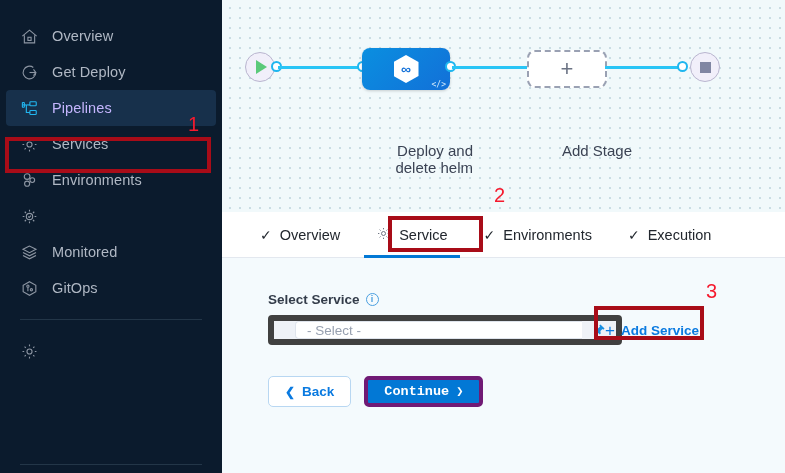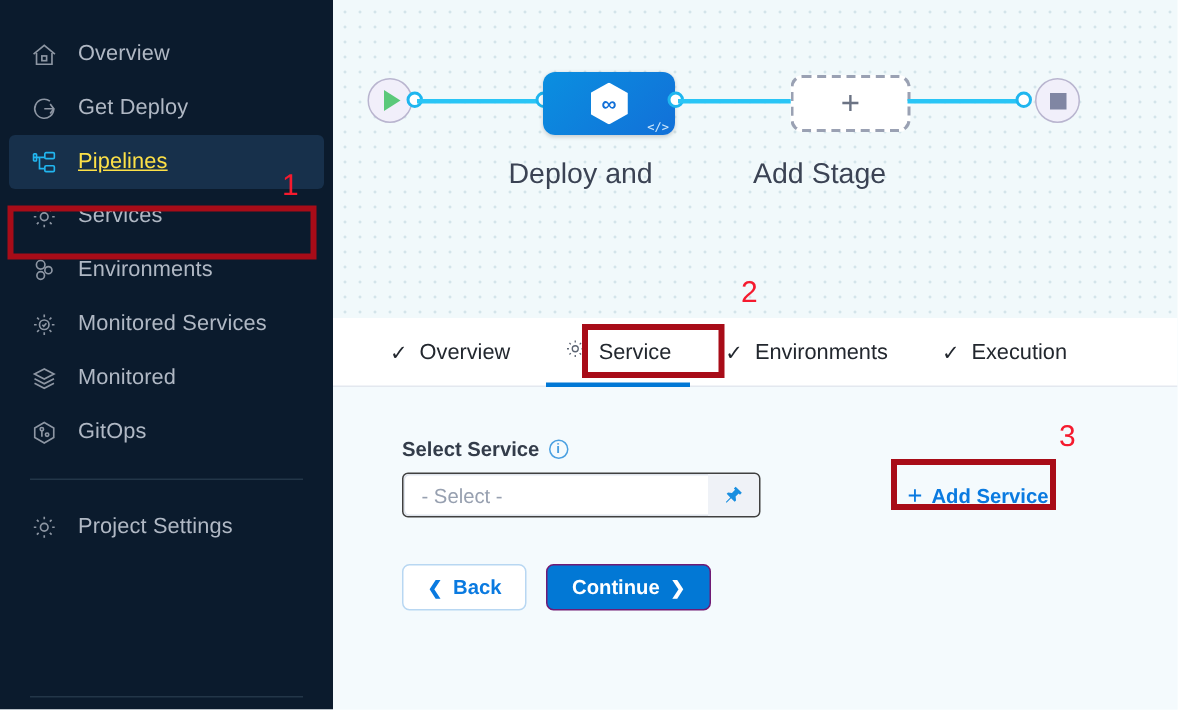--- a/index.html
+++ b/index.html
@@ -24,21 +24,21 @@
     height: 36px;
     margin: 0 6px;
     padding-left: 14px;
     border-radius: 4px;
     color: #b0b8c4;
     font-size: 14.5px;
     letter-spacing: .1px;
     cursor: pointer;
     gap: 13px;
   }
-  .nav-item.active { background: #17304b; color: #fde047; text-decoration: underline; }
+  .nav-item.active { background: #17304b; color: #c4b5fd; }
   .nav-item.active .ico svg { stroke: #22b6f0; }
   .nav-item .label { white-space: nowrap; }
   .ico { width: 19px; height: 19px; display: inline-flex; align-items: center; justify-content: center; flex: 0 0 19px; }
   .ico svg { width: 19px; height: 19px; stroke: #8d96a3; fill: none; stroke-width: 1.4; }
   .nav-sep {
     height: 1px; background: #233648;
     margin: 13px 20px 13px 20px;
   }
   .sidebar-bottom-line {
     position: absolute; left: 20px; right: 20px; bottom: 8px;
@@ -110,23 +110,24 @@
   .addstage {
     position: absolute; top: 2px; left: 305px;
     width: 80px; height: 38px; border-radius: 8px;
     background: #fff; border: 2px dashed #9aa1b3;
     display: flex; align-items: center; justify-content: center;
   }
   .plus-big { color: #6b7384; font-size: 22px; line-height: 1; font-weight: 300; }
 
   .node-caption {
     position: absolute;
-    text-align: left;
-    font-size: 19px; color: #3b4354;
+    text-align: right;
+    font-size: 15px; color: #3b4354;
     line-height: 17px;
+    margin-top: 34px;
   }
 
   
   .tabbar {
     height: 46px; background: #fff;
     display: flex; align-items: center;
     border-bottom: 1px solid #e3e8ef;
     position: relative;
     padding-left: 20px;
   }
@@ -151,24 +152,25 @@
     display: flex; align-items: center; gap: 6px;
   }
   .info-i {
     width: 13px; height: 13px; border-radius: 50%;
     border: 1.2px solid #4a9fe0; color: #4a9fe0;
     font-size: 9px; line-height: 11px; text-align: center;
     font-weight: bold; font-style: normal;
   }
   .selectwrap {
     position: absolute; left: 46px; top: 57px;
-    width: 239px; height: 30px;
+    width: 354px; height: 30px;
     display: flex;
     background: #eff2f7; border-radius: 4px;
-    border: 1px solid #404040;
+    border: 6px solid #404040;
+    padding-left: 21px;
   }
   .selectbox {
     flex: 1 1 auto; background: #fff;
     border-radius: 4px 0 0 4px;
     border: 1px solid #dfe4ec; border-right: none;
     display: flex; align-items: center;
     padding-left: 11px;
     color: #97a0b0; font-size: 13.5px;
   }
   .pinbtn {
@@ -186,21 +188,21 @@
   .addservice .pl { font-size: 17px; font-weight: 400; line-height: 1; }
 
   .btnrow { position: absolute; left: 46px; top: 118px; display: flex; gap: 13px; }
   .btn {
     height: 31px; border-radius: 5px;
     display: flex; align-items: center; gap: 7px;
     padding: 0 16px; font-size: 13.5px; font-weight: bold;
     cursor: pointer;
   }
   .btn-back { background: #fff; border: 1px solid #b8d7f2; color: #0a7ae0; }
-  .btn-cont { background: #0278d5; border: 1px solid #701a75; color: #fff; }
+  .btn-cont { background: #0278d5; border: 4px solid #701a75; color: #fff; font-family: Liberation Mono, monospace; }
   .chev { font-size: 12px; font-weight: bold; }
 
   
   .hl {
     position: absolute;
     border: 4px solid #a80c18;
     pointer-events: none;
     z-index: 40;
   }
   .num {
@@ -277,21 +279,20 @@
     </div>
 
     <div class="nav-item">
       <span class="ico">
         <svg viewBox="0 0 24 24">
             <circle cx="12" cy="12" r="4"></circle>
             <path d="M10.4 12l1.2 1.3 2.2-2.5"></path>
             <path d="M12 3.4v2.2M12 18.4v2.2M3.4 12h2.2M18.4 12h2.2M6 6l1.6 1.6M16.4 16.4L18 18M18 6l-1.6 1.6M7.6 16.4L6 18"></path>
           </svg>
       </span>
-      <span class="label">Monitored Services</span>
     </div>
 
     <div class="nav-item">
       <span class="ico">
         <svg viewBox="0 0 24 24">
             <path d="M12 3.8 3.8 8 12 12.2 20.2 8z"></path>
             <path d="M3.8 12 12 16.2 20.2 12"></path>
             <path d="M3.8 15.8 12 20 20.2 15.8"></path>
           </svg>
       </span>
@@ -312,21 +313,20 @@
 
     <div class="nav-sep"></div>
 
     <div class="nav-item">
       <span class="ico">
         <svg viewBox="0 0 24 24">
             <circle cx="12" cy="12" r="3.2"></circle>
             <path d="M12 3.2v2.1M12 18.7v2.1M3.2 12h2.1M18.7 12h2.1M5.8 5.8l1.5 1.5M16.7 16.7l1.5 1.5M18.2 5.8l-1.5 1.5M7.3 16.7l-1.5 1.5"></path>
           </svg>
       </span>
-      <span class="label">Project Settings</span>
     </div>
 
     <div class="sidebar-bottom-line"></div>
   </nav>
 
   <section class="main">
 
     <div class="canvas">
       <div class="pipe-row">
 
@@ -354,20 +354,21 @@
 
         <div class="conn" style="left:383px; width:80px"></div>
         <div class="dot-o" style="left:455px"></div>
         <div class="endnode" style="left:468px">
           <div class="sq"></div>
         </div>
       </div>
 
       <div class="node-caption" style="left:117px; top:108px; width:134px;">
         <div>Deploy and</div>
+        <div>delete helm</div>
       </div>
       <div class="node-caption" style="left:280px; top:108px; width:130px;">Add Stage</div>
     </div>
 
     <div class="tabbar">
       <div class="tab">
         <span class="chk">✓</span>
         <span>Overview</span>
       </div>
       <div class="tab active">

